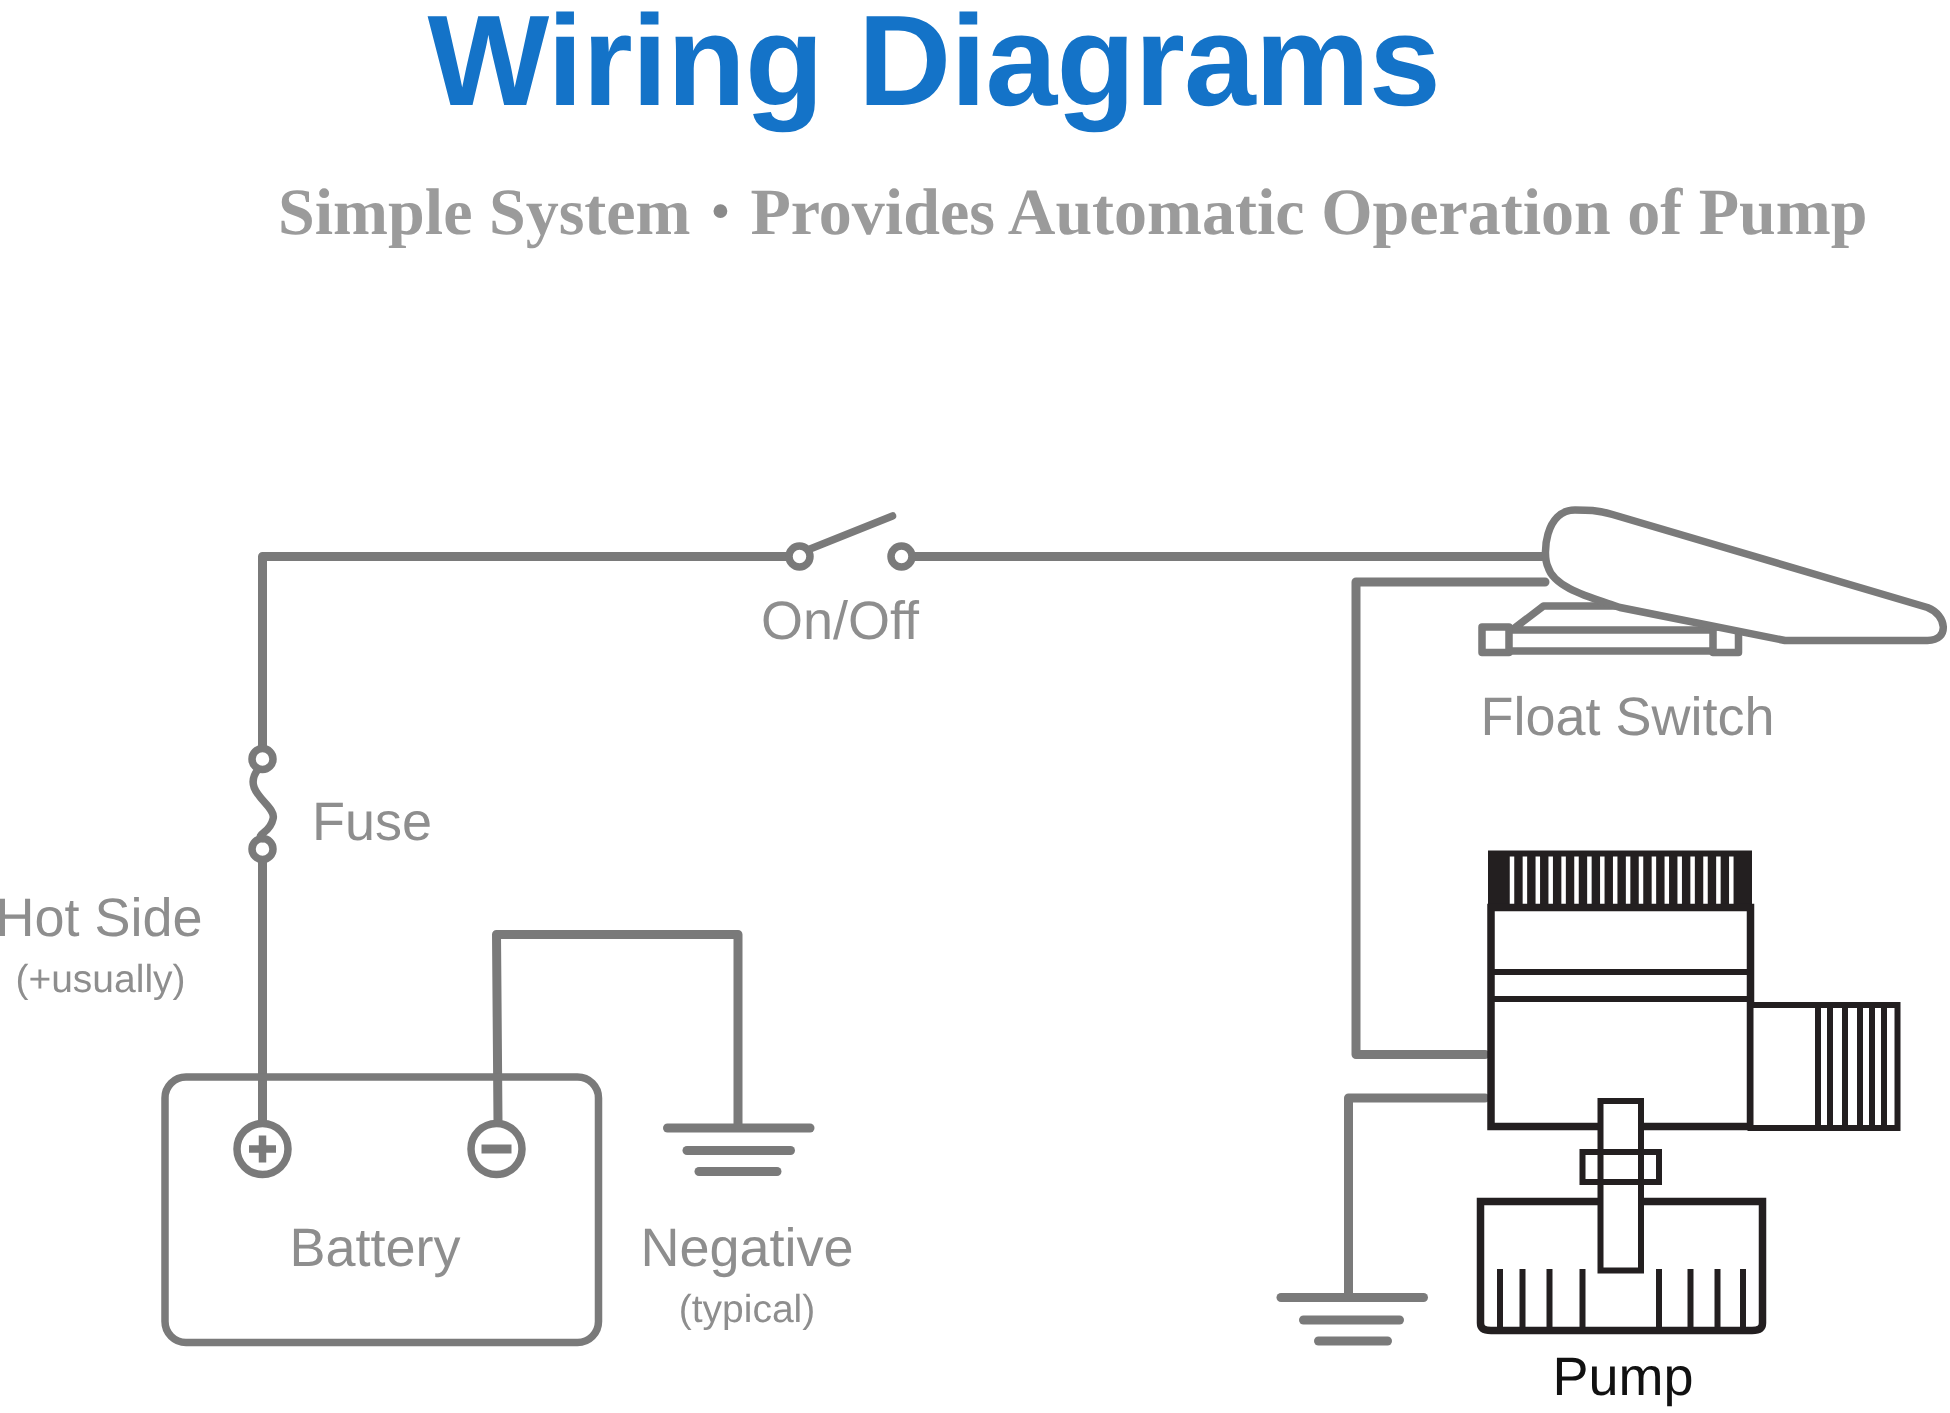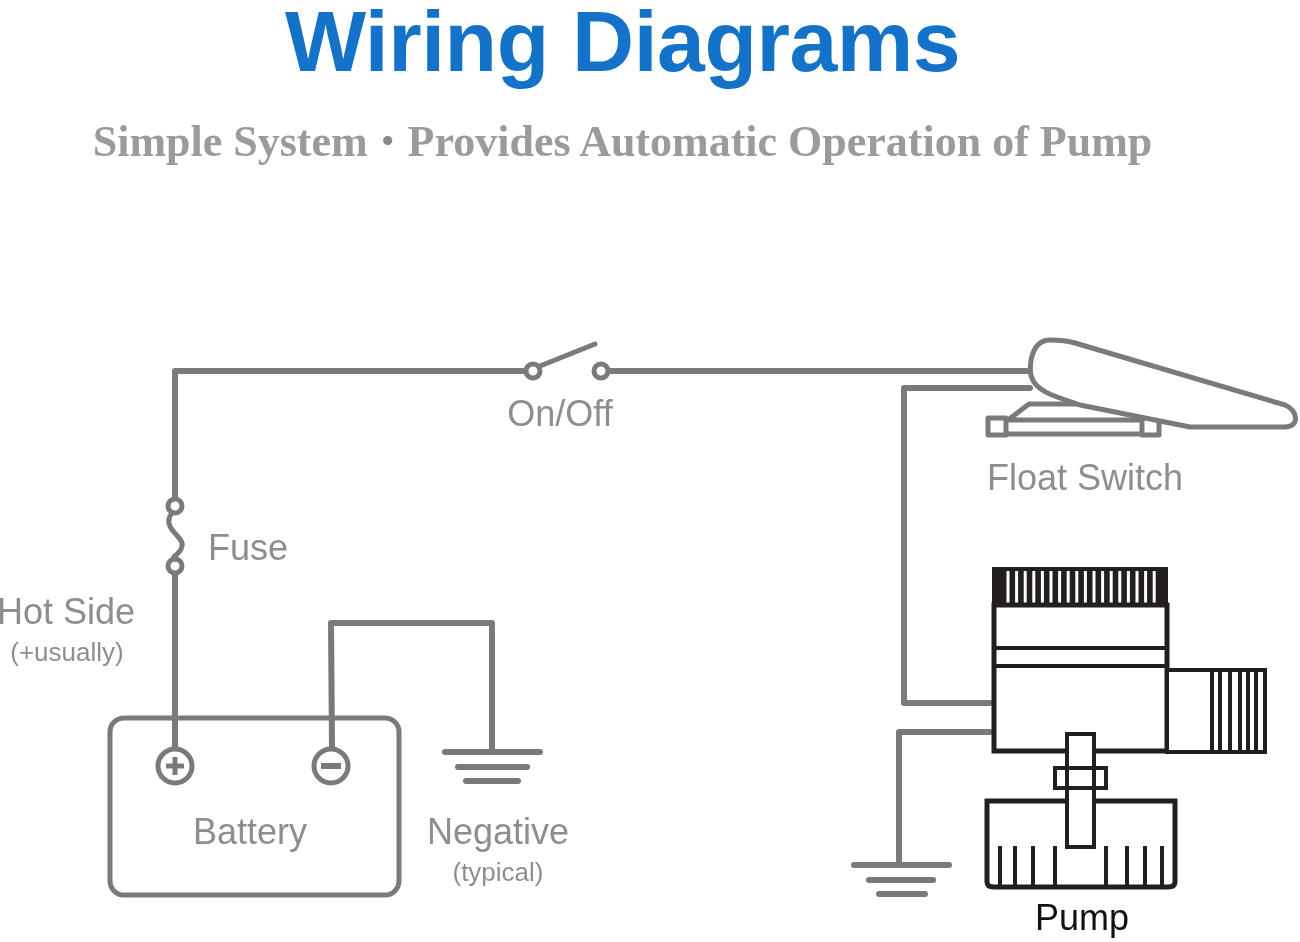--- a/index.html
+++ b/index.html
@@ -3,21 +3,21 @@
   <meta charset="utf-8">
   <style>
     html, body { margin: 0; padding: 0; background: #ffffff; }
     body { width: 1300px; height: 942px; position: relative; overflow: hidden; }
     .title {
       position: absolute; left: 0; width: 1245px; top: -8px; text-align: center;
       font-family: "Liberation Sans", sans-serif; font-weight: bold;
       font-size: 86px; color: #1473c8; letter-spacing: -0.5px; margin: 0;
     }
     .subtitle {
-      position: absolute; left: 0; width: 1245px; top: 116px; text-align: center;
+      position: absolute; left: 0; width: 1245px; top: 116px; text-align: right;
       font-family: "Liberation Serif", serif; font-weight: bold;
       font-size: 44px; color: #9b9b9b; white-space: nowrap;
     }
     .subtitle .bullet { display: inline-block; margin: 0 14px; font-size: 34px; vertical-align: 4px; color:#8a8a8a; }
     svg.diagram { position: absolute; left: 0; top: 0; }
     .lbl { font-family: "Liberation Sans", sans-serif; fill: #8e8e8e; }
     .lbl-dark { font-family: "Liberation Sans", sans-serif; fill: #111111; }
   </style>
 </head>
 <body>

